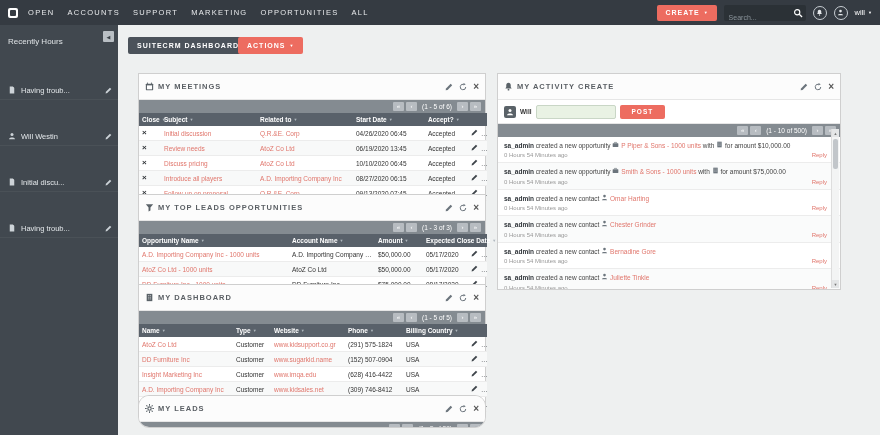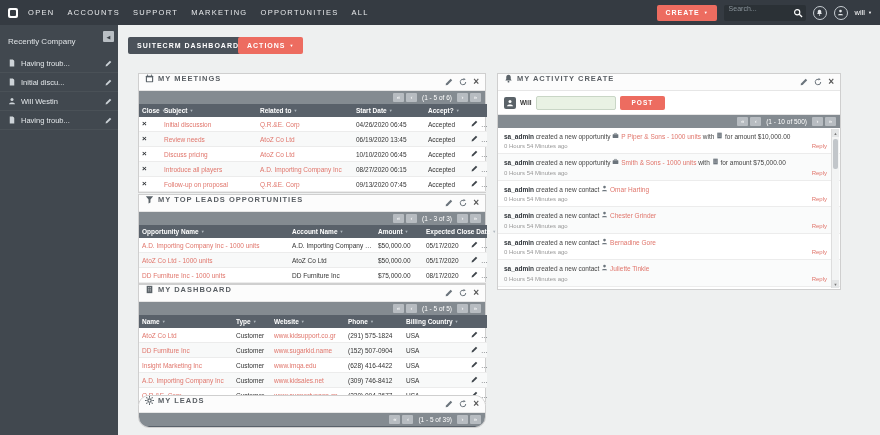--- a/index.html
+++ b/index.html
@@ -10,52 +10,52 @@
   .navbar { position:absolute; top:0; left:0; width:880px; height:25px; background:#353b42;
             display:flex; align-items:center; padding:0 8px; z-index:20; }
   .logo { width:10px; height:10px; background:#fff; border-radius:2px; margin-right:10px; position:relative; }
   .logo:after { content:""; position:absolute; left:2px; top:2px; width:6px; height:6px; background:#353b42; border-radius:1px; }
   .nav-menu { display:flex; gap:13px; align-items:center; }
   .nav-item { color:#e8eaec; font-size:7.5px; letter-spacing:1.3px; cursor:pointer; white-space:nowrap; }
   .nav-right { margin-left:auto; display:flex; align-items:center; gap:7px; }
   .create-btn { background:#ed6c60; color:#fff; border:none; border-radius:2px; height:16px;
                 font-size:7px; font-weight:bold; letter-spacing:1px; padding:0 8px; display:flex; align-items:center; gap:4px; cursor:pointer; font-family:inherit;}
   .caret { font-size:4px; line-height:1; }
-  .search-box { position:relative; width:82px; height:16px; background:#2b3136; border-radius:2px; display:flex; align-items:flex-start; }
+  .search-box { position:relative; width:82px; height:16px; background:#2b3136; border-radius:2px; display:flex; align-items:flex-end; }
   .search-box input { background:transparent; border:none; outline:none; color:#cfd4d8; font-size:7px;
                       padding:0 16px 0 5px; width:100%; font-family:inherit; }
   .search-box input::placeholder { color:#8a939a; }
   .search-ic { position:absolute; right:3px; top:3px; width:10px; height:10px; color:#fff; cursor:pointer; }
   .nav-circle { width:14px; height:14px; border:1px solid #c7cdd2; border-radius:50%; color:#e6e9eb;
                 display:flex; align-items:center; justify-content:center; cursor:pointer; }
   .nav-circle svg { width:7px; height:7px; }
   .user-menu { color:#fff; font-size:7.5px; display:flex; align-items:center; gap:3px; cursor:pointer; }
 
   
   .sidebar { position:absolute; top:25px; left:0; width:118px; height:410px; background:#41484f; }
   .side-title { color:#dfe3e6; font-size:8px; padding:12px 8px 8px 8px; }
   .collapse-btn { position:absolute; top:6px; right:4px; width:11px; height:11px; background:#b9bfc4; color:#3a4147;
                   font-size:5px; display:flex; align-items:center; justify-content:center; border-radius:1px; cursor:pointer; }
   .side-item { display:flex; align-items:center; height:19px; padding:0 6px 0 8px; cursor:pointer;
-               border-bottom:1px solid rgba(255,255,255,.05); }
+               border-bottom:1px solid rgba(255,255,255,.05);margin-top:27px; }
   .side-item .ic { color:#cdd3d8; }
   .side-label { color:#e3e7ea; font-size:7.5px; margin-left:5px; flex:1; white-space:nowrap; overflow:hidden; }
   .side-edit { color:#9aa2a9; cursor:pointer; }
 
   
   .main { position:absolute; left:118px; top:25px; width:762px; height:410px; background:#eef0f0; }
   .dash-btn { position:absolute; left:10px; top:12px; background:#4b525a; color:#fff; border:none; border-radius:2px;
               font-size:7px; font-weight:bold; letter-spacing:1px; padding:5px 9px; cursor:pointer; font-family:inherit;}
   .actions-btn { position:absolute; left:120px; top:12px; background:#ed6c60; color:#fff; border:none; border-radius:2px;
               font-size:7px; font-weight:bold; letter-spacing:1px; padding:5px 9px; cursor:pointer;
               display:flex; align-items:center; gap:4px; font-family:inherit;}
 
   
   .dashlet { position:absolute; background:#fff; border:1px solid #cfcfcf; }
-  .dashlet-header { height:17px; display:flex; padding:0 6px; background:#fcfcfc;
+  .dashlet-header { height:26px; display:flex; align-items:center; padding:0 6px; background:#fcfcfc;
                     border-bottom:1px solid #e6e6e6; }
   .dashlet-title { font-size:7.5px; font-weight:bold; color:#5a5f64; letter-spacing:1px; margin-left:4px; white-space:nowrap;}
   .d-tools { margin-left:auto; display:flex; align-items:center; gap:6px; color:#6b747c; }
   .d-tools .ic { cursor:pointer; }
   .d-close { font-size:10px; font-weight:bold; color:#555; line-height:1; cursor:pointer; }
   .title-ic { color:#5a6268; }
 
   .pagebar { height:13px; background:#848b91; display:flex; align-items:center; justify-content:flex-end;
              gap:2px; padding:0 4px; }
   .pagebtn { min-width:11px; height:9px; background:#b7bcc1; color:#fff; font-size:6px; line-height:9px;
@@ -197,44 +197,44 @@
       </span>
     <span class="user-menu">
       <span>will</span>
       <span class="caret">▼</span>
     </span>
   </div>
 </div>
 
 <div class="sidebar">
   <span class="collapse-btn">◀</span>
-  <div class="side-title">Recently Company</div>
+  <div class="side-title">Recently Hours</div>
   <div class="side-item">
     <span class="ic ic8"><svg>
           <use href="#i-doc"></use>
         </svg></span>
     <span class="side-label">Having troub...</span>
     <span class="side-edit ic ic7"><svg>
           <use href="#i-pencil"></use>
         </svg></span>
   </div>
   <div class="side-item">
     <span class="ic ic8"><svg>
-          <use href="#i-doc"></use>
-        </svg></span>
-    <span class="side-label">Initial discu...</span>
+          <use href="#i-person"></use>
+        </svg></span>
+    <span class="side-label">Will Westin</span>
     <span class="side-edit ic ic7"><svg>
           <use href="#i-pencil"></use>
         </svg></span>
   </div>
   <div class="side-item">
     <span class="ic ic8"><svg>
-          <use href="#i-person"></use>
-        </svg></span>
-    <span class="side-label">Will Westin</span>
+          <use href="#i-doc"></use>
+        </svg></span>
+    <span class="side-label">Initial discu...</span>
     <span class="side-edit ic ic7"><svg>
           <use href="#i-pencil"></use>
         </svg></span>
   </div>
   <div class="side-item">
     <span class="ic ic8"><svg>
           <use href="#i-doc"></use>
         </svg></span>
     <span class="side-label">Having troub...</span>
     <span class="side-edit ic ic7"><svg>

